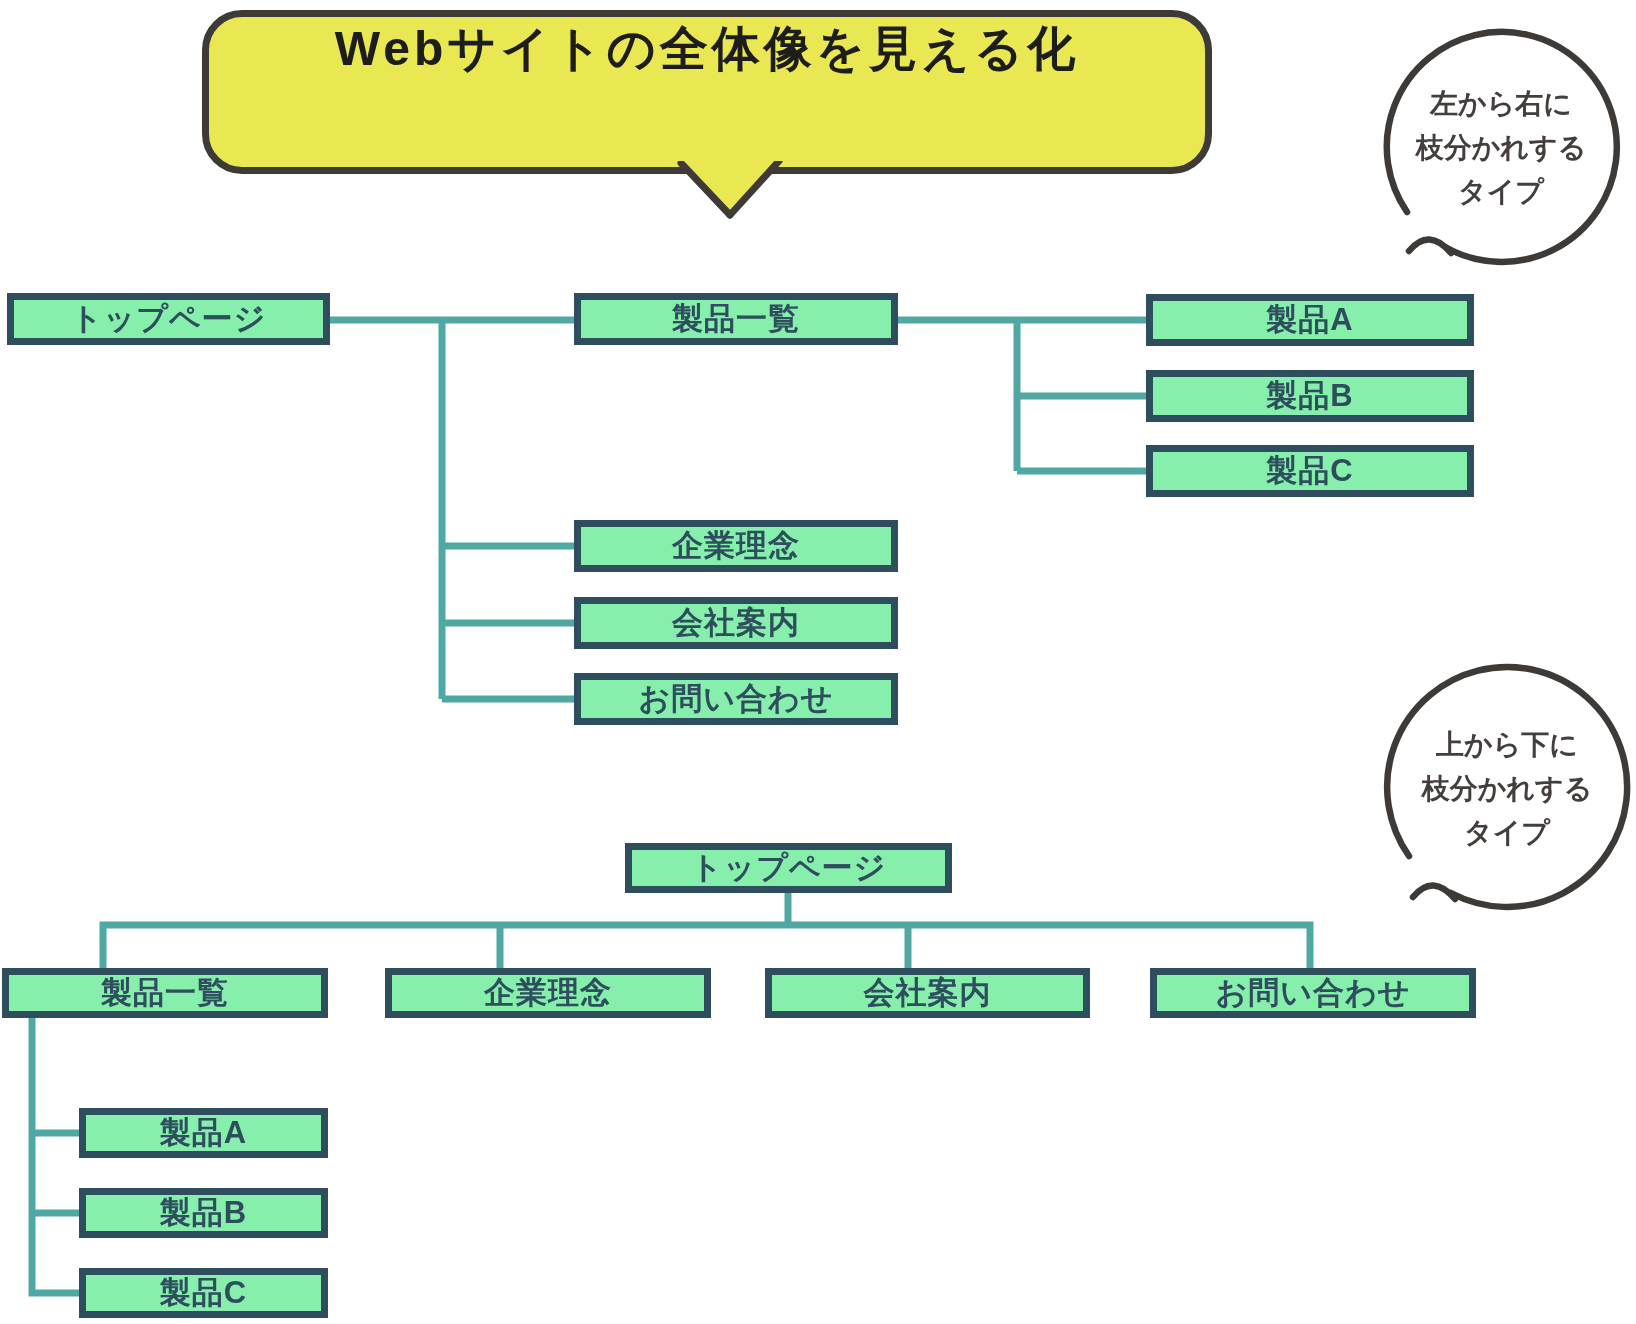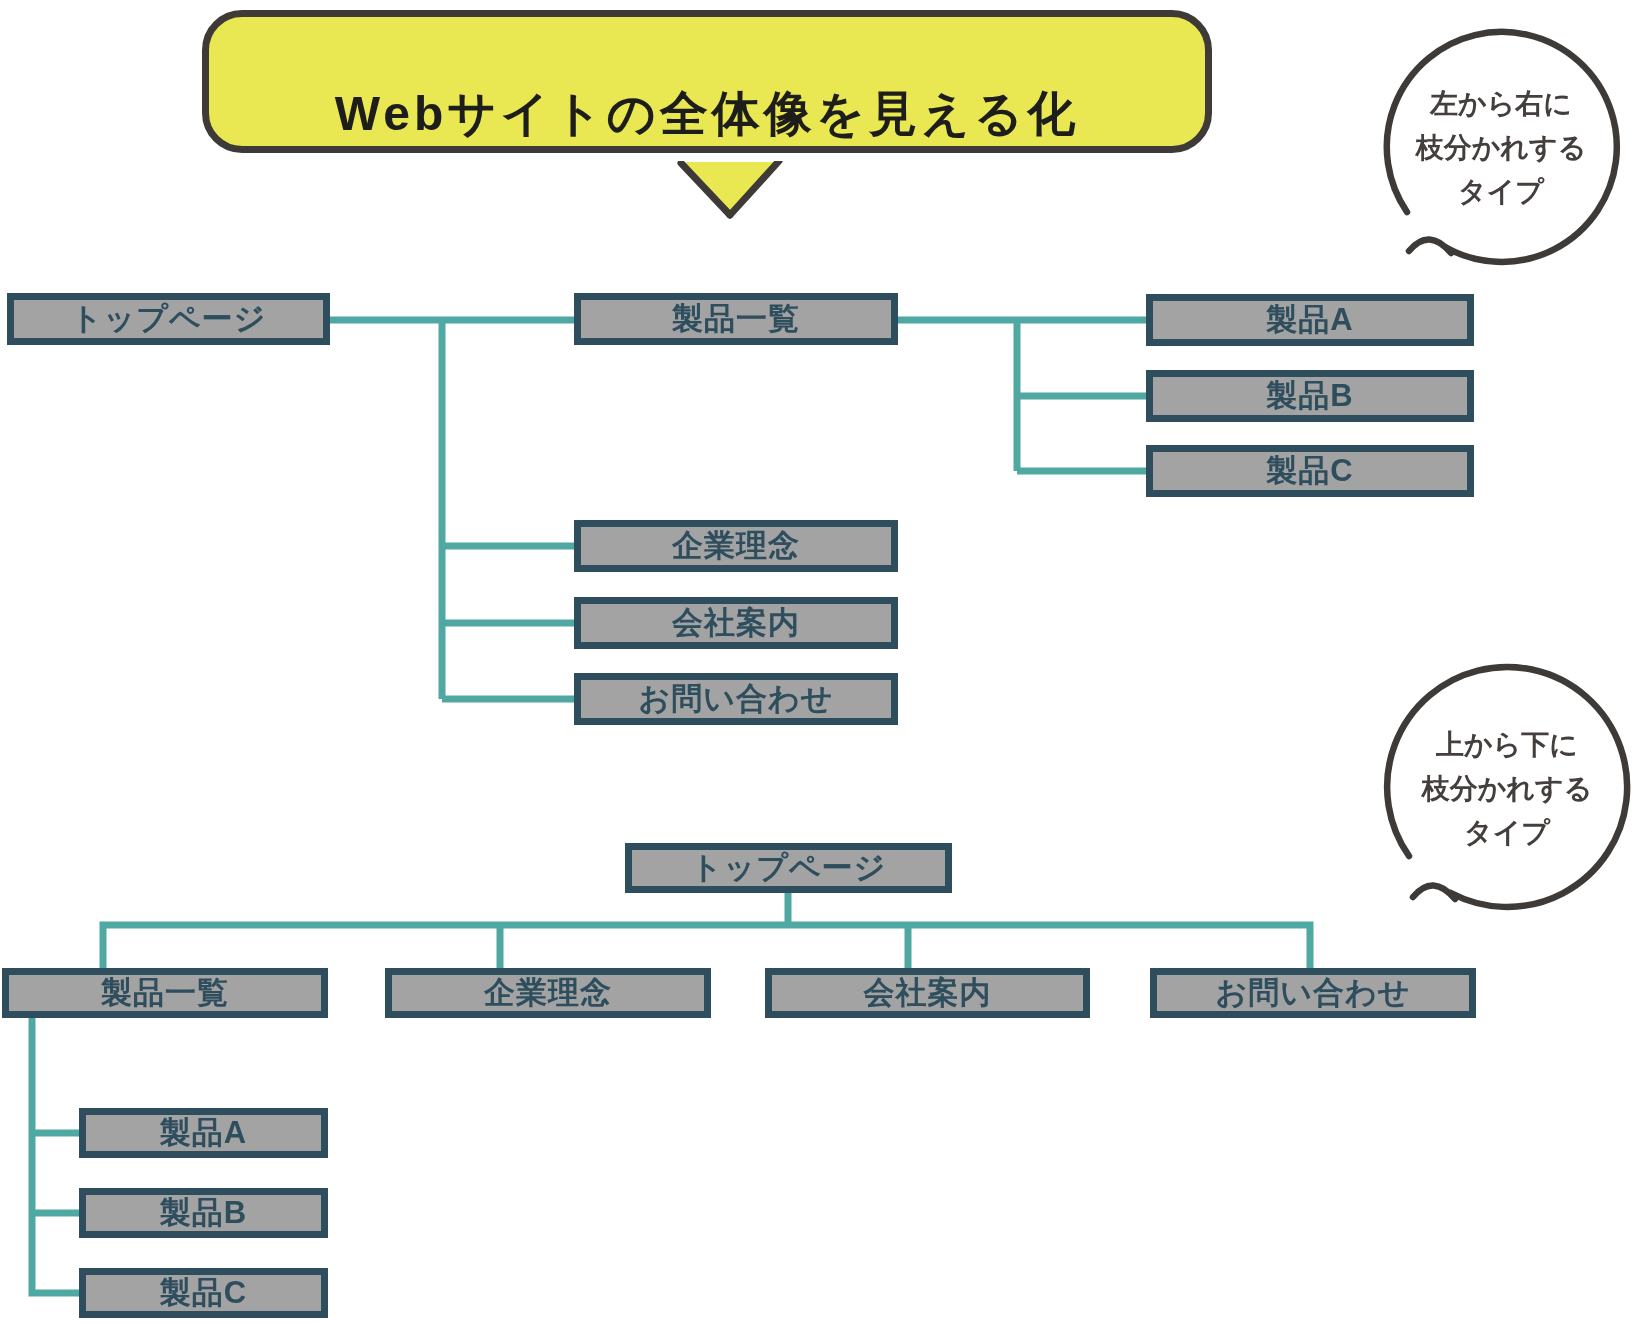--- a/index.html
+++ b/index.html
@@ -5,39 +5,39 @@
   html,body{margin:0;padding:0;background:#ffffff;}
   #canvas{
     position:relative;width:1636px;height:1324px;background:#ffffff;overflow:hidden;
     font-family:"Liberation Sans","DejaVu Sans",sans-serif;
   }
   .abs{position:absolute;}
   svg.layer{position:absolute;left:0;top:0;width:1636px;height:1324px;pointer-events:none;}
 
   
   .bubble{
-    position:absolute;left:202px;top:10px;width:1010px;height:143px;
+    position:absolute;left:202px;top:10px;width:1010px;height:164px;
     background:#E9E752;border:7px solid #3E3A37;border-radius:40px;
-    box-sizing:border-box;display:flex;align-items:flex-end;justify-content:center;
+    box-sizing:border-box;display:flex;align-items:flex-start;justify-content:center;
   }
   .bubble-title{
     font-size:48px;font-weight:700;color:#1D1D1B;letter-spacing:4px;white-space:nowrap;
   }
 
   
   .callout-text{
     position:absolute;width:300px;text-align:center;
     font-size:28px;font-weight:700;color:#443F3D;line-height:44px;
   }
   .callout-text span{display:block;}
 
   
   .node{
     position:absolute;height:52px;box-sizing:border-box;
-    background:#a3a3a3;border:7px solid #2E4E5E;
+    background:#86efac;border:7px solid #2E4E5E;
     display:flex;align-items:center;justify-content:center;
     font-size:31px;font-weight:700;color:#2E4E5E;white-space:nowrap;letter-spacing:1px;
   }
   .node.h50{height:50px;}
 </style>
 </head>
 <body>
 
 <div id="canvas">
 

